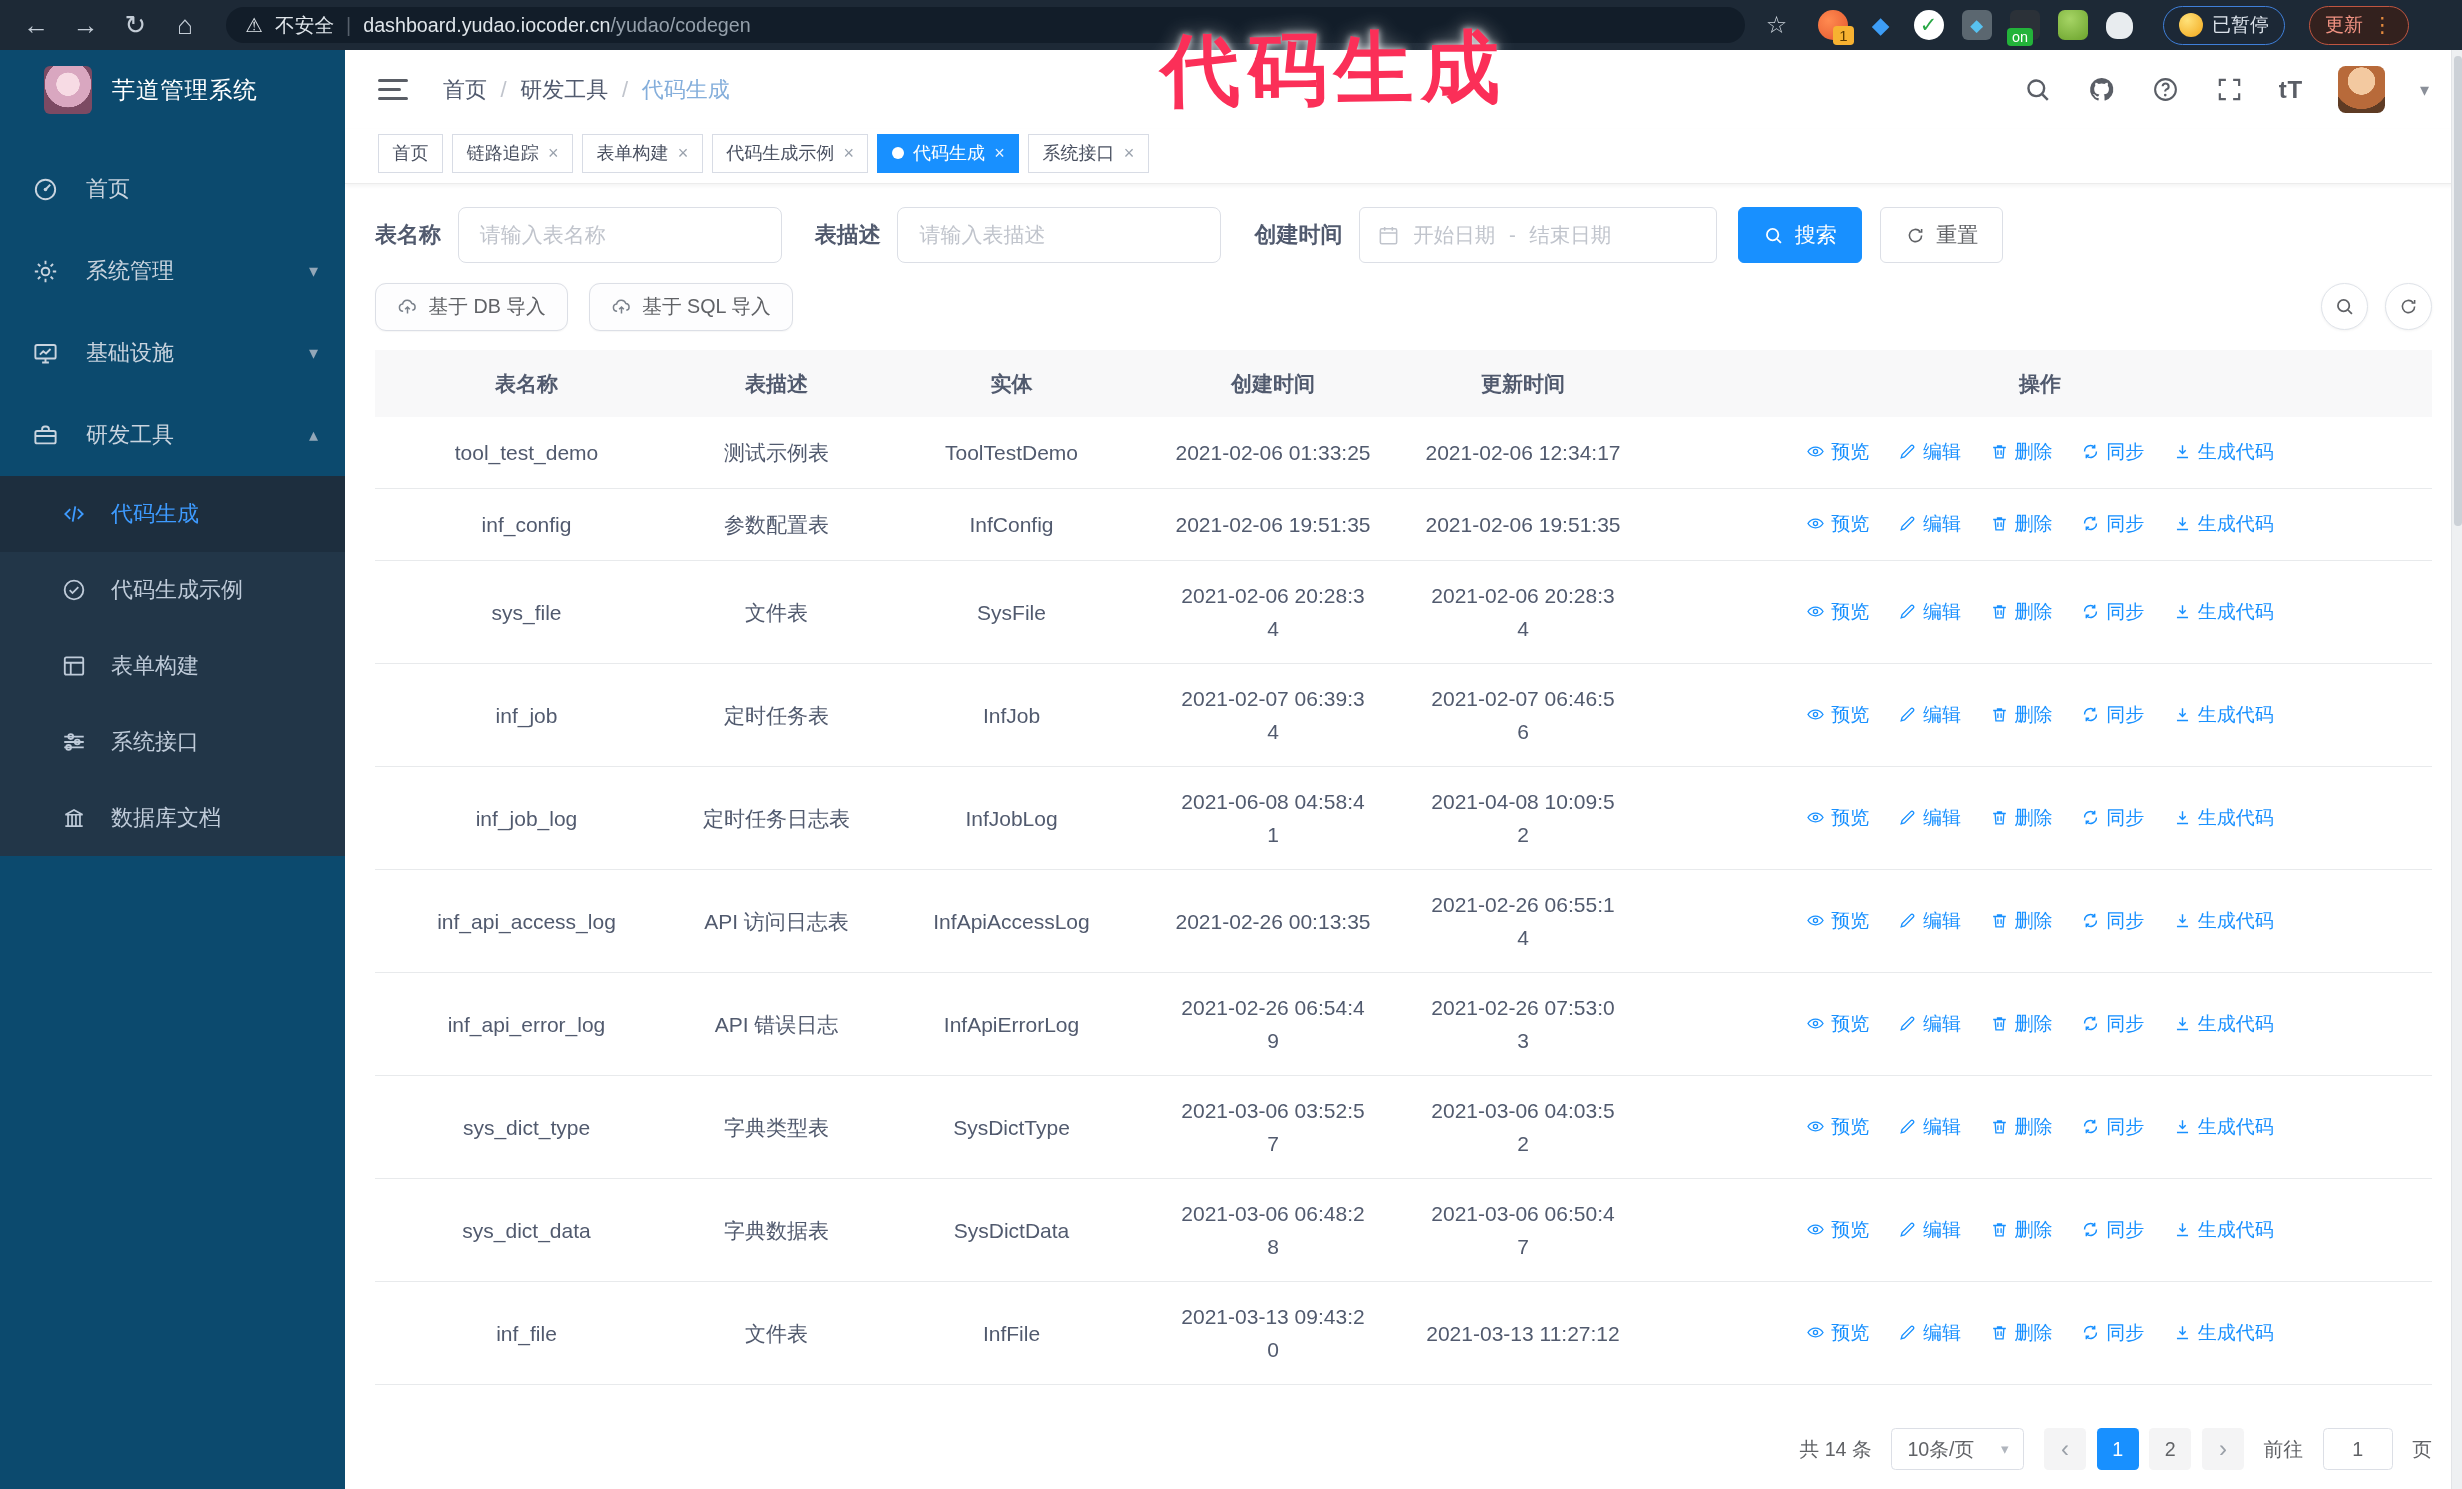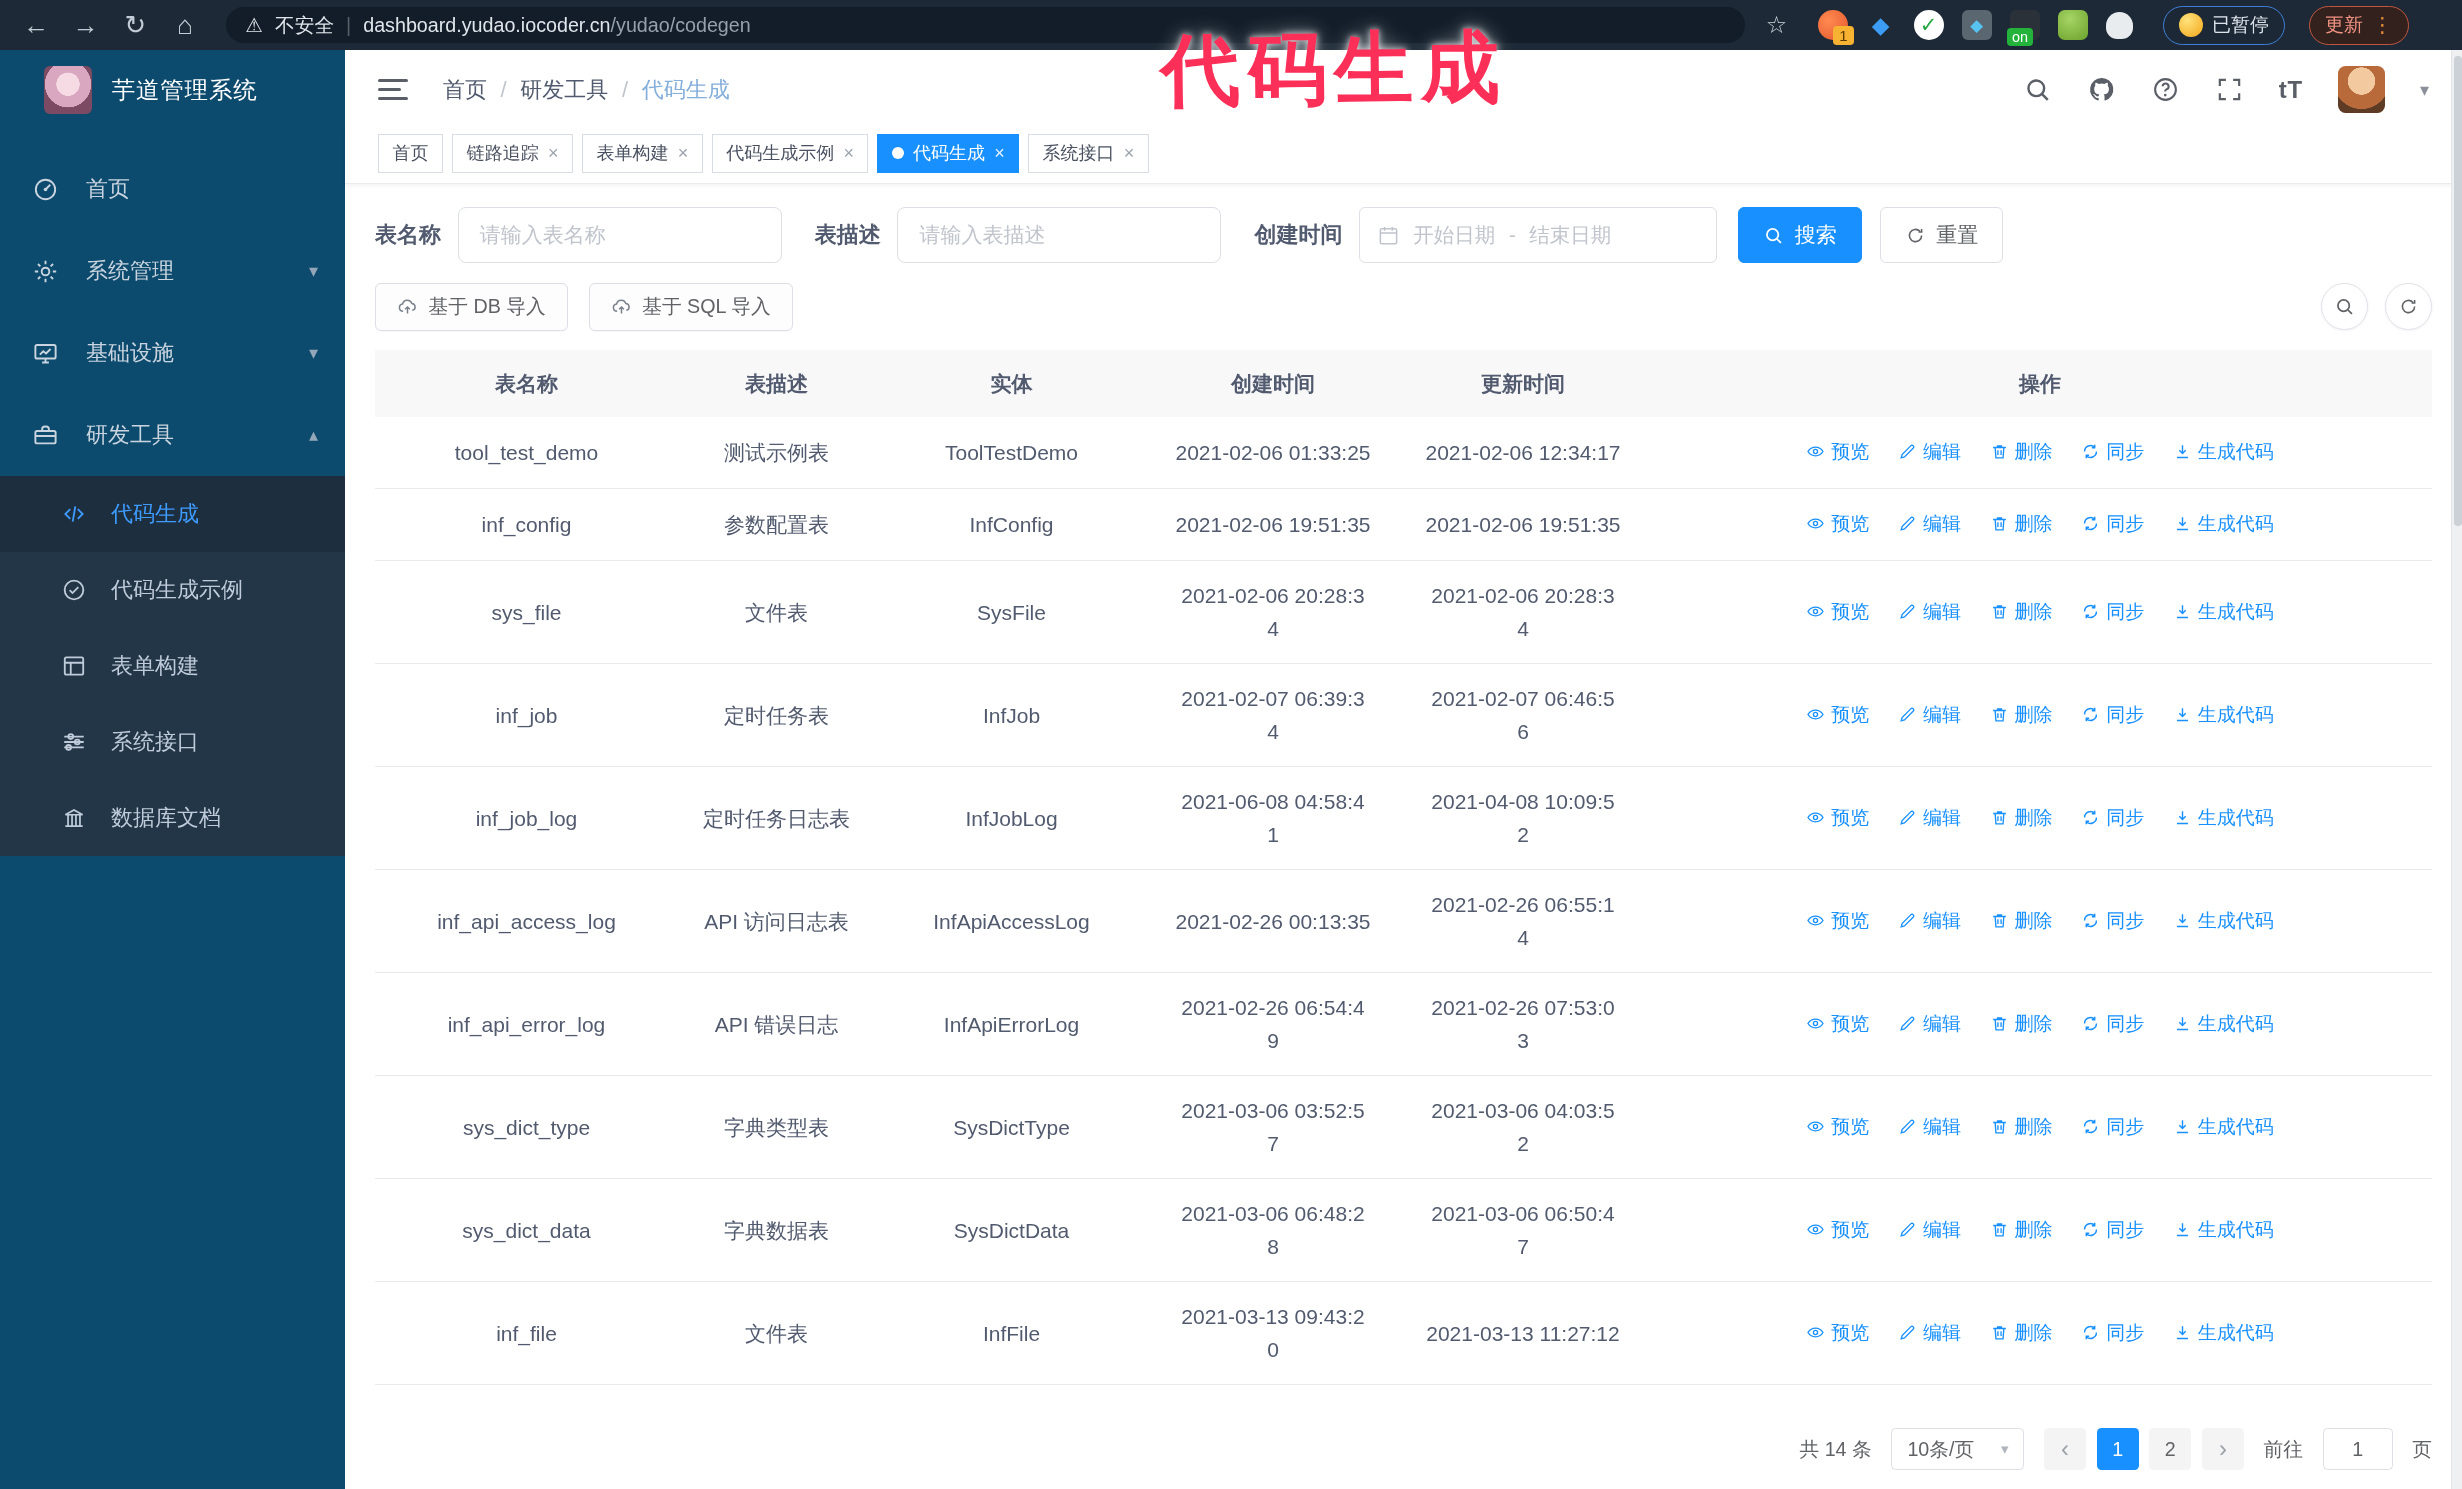--- a/index.html
+++ b/index.html
@@ -97,21 +97,21 @@
   .date-input .ph { font-size:20.5px; }
   .date-sep { color:#c0c4cc; font-size:20.5px; }
   .btn { height:56px; border-radius:6px; display:inline-flex; align-items:center; gap:10.6px;
     font-size:21px; padding:0 24px; white-space:nowrap; }
   .btn svg { width:21px; height:21px; }
   .btn-primary { background:#1890ff; color:#fff; border:0.8px solid #1890ff; margin-right:18px; }
   .btn-plainw { background:#fff; color:#606266; border:0.8px solid #dcdfe6; }
 
   .toolbar-row { margin-top:19.7px; display:flex; align-items:center; }
   .btn-import { height:48px; font-size:19.7px; padding:0 21px; margin-right:21px;
-    border:0.8px solid #dcdfe6; border-radius:6px; background:#fdfdfe; color:#606266;
+    border:0.8px solid #dcdfe6; border-radius:11px; background:#fdfdfe; color:#606266;
     display:inline-flex; align-items:center; gap:10.6px; box-shadow:0 0.8px 1.5px rgba(0,0,0,.04); }
   .btn-import svg { width:21px; height:21px; color:#7b828c; }
   .round-group { margin-left:auto; display:flex; gap:16.7px; }
   .round-btn { width:47px; height:47px; border-radius:50%; border:0.8px solid #dfe3e9; background:#fff;
     display:flex; align-items:center; justify-content:center; color:#606266;
     box-shadow:0 0.8px 3px rgba(0,0,0,.06); }
   .round-btn svg { width:21px; height:21px; }
 
   
   table { width:100%; border-collapse:collapse; table-layout:fixed; margin-top:19.7px; }

